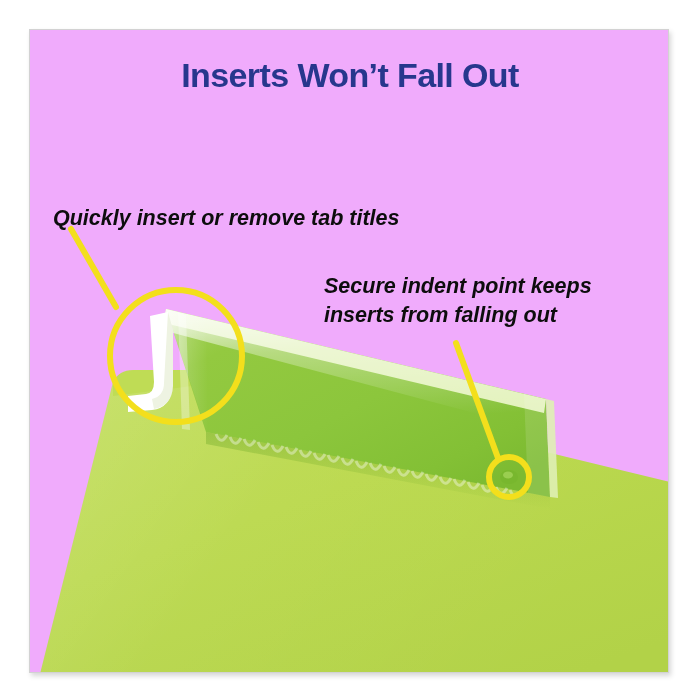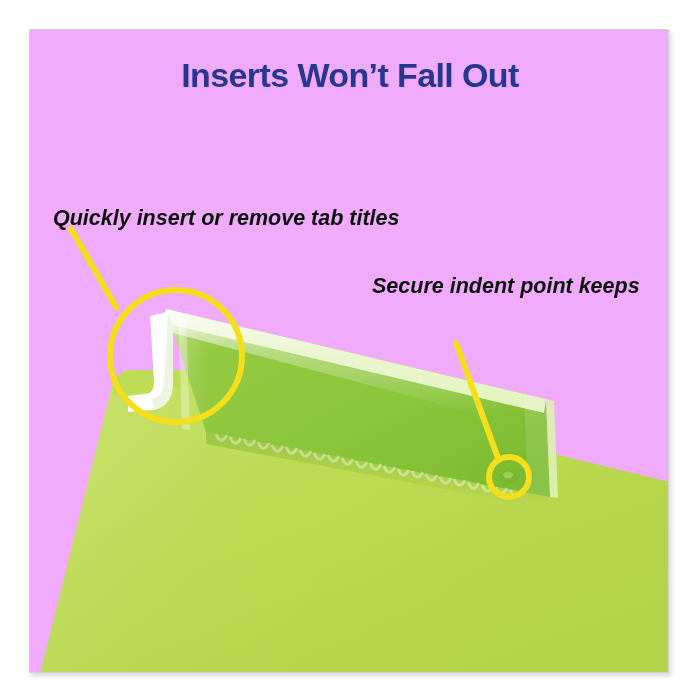--- a/index.html
+++ b/index.html
@@ -52,21 +52,21 @@
   .callout {
     position: absolute;
     font-style: italic;
     font-weight: bold;
     font-size: 21.5px;
     line-height: 1.37;
     color: #0d0d0d;
     white-space: nowrap;
   }
   #callout-left  { left: 23px; top: 130px; margin-top: 44px; }
-  #callout-right { left: 294px; top: 242px; margin-left: 48px; }
+  #callout-right { left: 294px; top: 242px; }
 
   
   #photo-scene {
     position: absolute;
     left: 0; top: 0;
     width: 640px;
     height: 644px;
   }
 
   
@@ -207,16 +207,17 @@
     </div>
 
     <div id="headline">Inserts Won’t Fall Out</div>
 
     <div id="callout-left" class="callout">
       <div>Quickly insert or remove tab titles</div>
     </div>
 
     <div id="callout-right" class="callout">
       <div>Secure indent point keeps</div>
+      <div>inserts from falling out</div>
     </div>
 
   </div>
 </div>
 
 </body></html>

